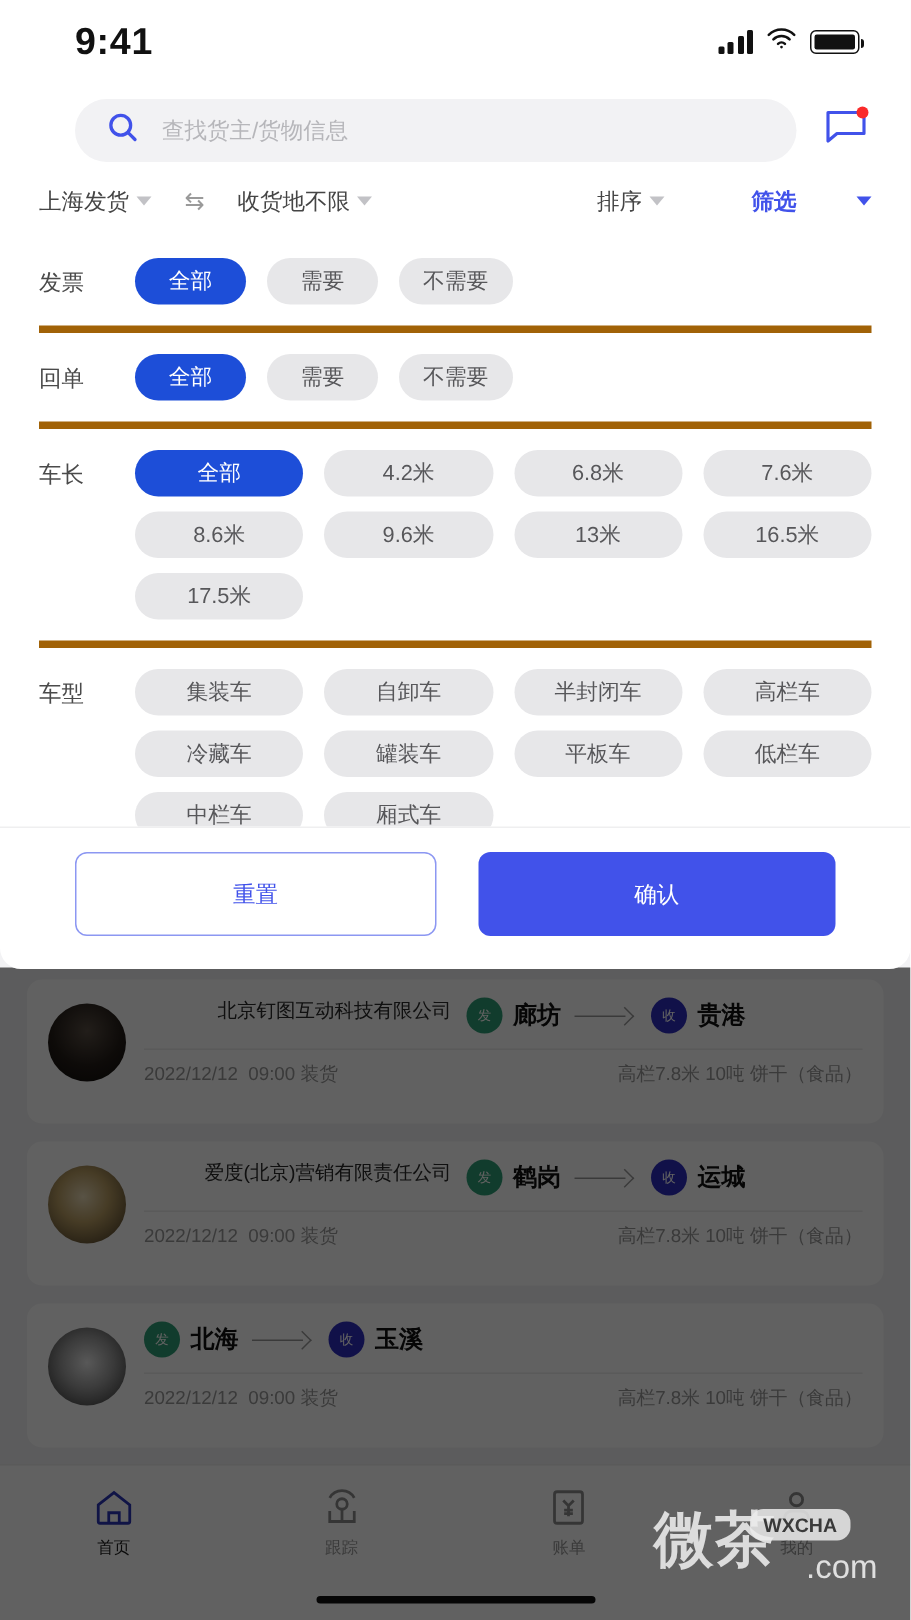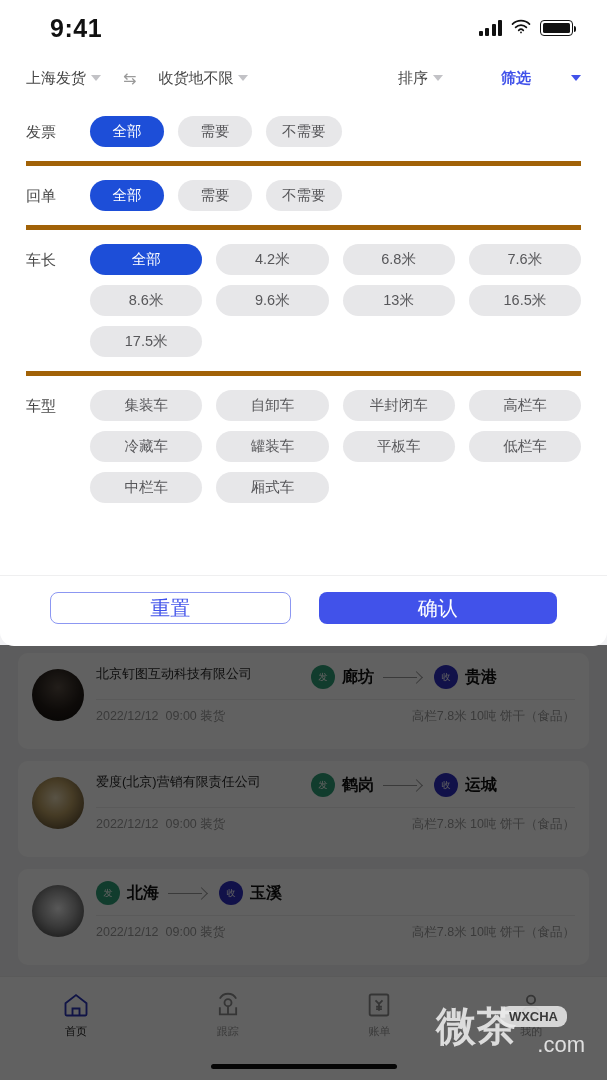--- a/index.html
+++ b/index.html
@@ -35,21 +35,21 @@
   .avatar {
     width:52px; height:52px; border-radius:50%;
     flex:none; margin-top:4px;
     background:#3a3a3a;
     overflow:hidden;
     position:relative;
   }
   .avatar.a1 { background:radial-gradient(circle at 50% 35%, #5a4f45 0%, #241d18 55%, #0d0b09 100%); }
   .avatar.a2 { background:radial-gradient(circle at 45% 40%, #e8d9b6 0%, #b99d63 40%, #3a2e1d 100%); }
   .avatar.a3 { background:radial-gradient(circle at 50% 45%, #e8e8e8 0%, #9a9a9a 45%, #2a2a2a 100%); }
-  .card-body { flex:1; min-width:0; }
+  .card-body { flex:1; min-width:0;text-align:right; }
   .card-top {
     display:flex; align-items:flex-start; gap:10px;
   }
   .company {
     font-size:13px; color:#2b2b2b; line-height:1.35;
     width:205px; flex:none;
   }
   .route { display:flex; align-items:center; gap:7px; flex:1; }
   .city-badge {
     width:24px; height:24px; border-radius:50%;
@@ -196,23 +196,23 @@
   .chips.grid4 .chip { min-width:0; width:100%; padding:0 6px; }
 
   
   .actions {
     flex:none;
     border-top:1px solid #efeff0;
     padding:16px 50px 22px 50px;
     display:flex; gap:28px;
   }
   .btn {
-    flex:1; height:32px; border-radius:8px;
+    flex:1; height:56px; border-radius:8px;
     display:flex; align-items:center; justify-content:center;
-    font-size:20px;
+    font-size:15px;
   }
   .btn-reset { border:1.4px solid #8c97f2; color:#4152ea; background:#fff; }
   .btn-confirm { background:#4152ea; color:#fff; }
 
   
   .watermark {
     position:absolute; right:18px; bottom:26px;
     display:flex; align-items:center; gap:4px;
     pointer-events:none;
   }
@@ -362,20 +362,39 @@
           <path d="M7.7 11.3a3.3 3.3 0 0 1 4.6 0"></path>
           <circle cx="10" cy="13.4" r="0.9" fill="#111" stroke="none"></circle>
         </svg>
       </span>
       <span class="battery">
           <span></span>
         </span>
     </div>
   </div>
 
+  <div class="search-row">
+    <div class="search-box">
+      <span>
+        <svg width="24" height="24" viewBox="0 0 24 24" fill="none" stroke="#4152ea" stroke-width="2.2" stroke-linecap="round">
+          <circle cx="10.5" cy="10.5" r="6.6"></circle>
+          <path d="M15.4 15.4 20 20"></path>
+        </svg>
+      </span>
+      <span class="search-placeholder">查找货主/货物信息</span>
+    </div>
+    <div class="msg-btn">
+      <span>
+        <svg width="30" height="28" viewBox="0 0 30 28" fill="none" stroke="#4152ea" stroke-width="2.1" stroke-linejoin="round">
+          <path d="M3 4h24v14H9l-6 5z"></path>
+        </svg>
+      </span>
+      <span class="msg-dot"></span>
+    </div>
+  </div>
 
   <div class="dropdown-row">
     <div class="dd">
       <span>上海发货</span>
       <span class="caret"></span>
     </div>
     <span class="swap-icon">⇆</span>
     <div class="dd">
       <span>收货地不限</span>
       <span class="caret"></span>

